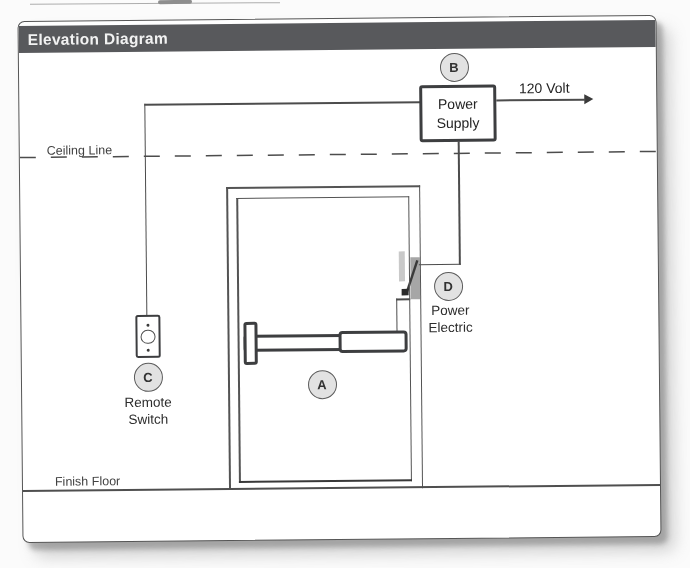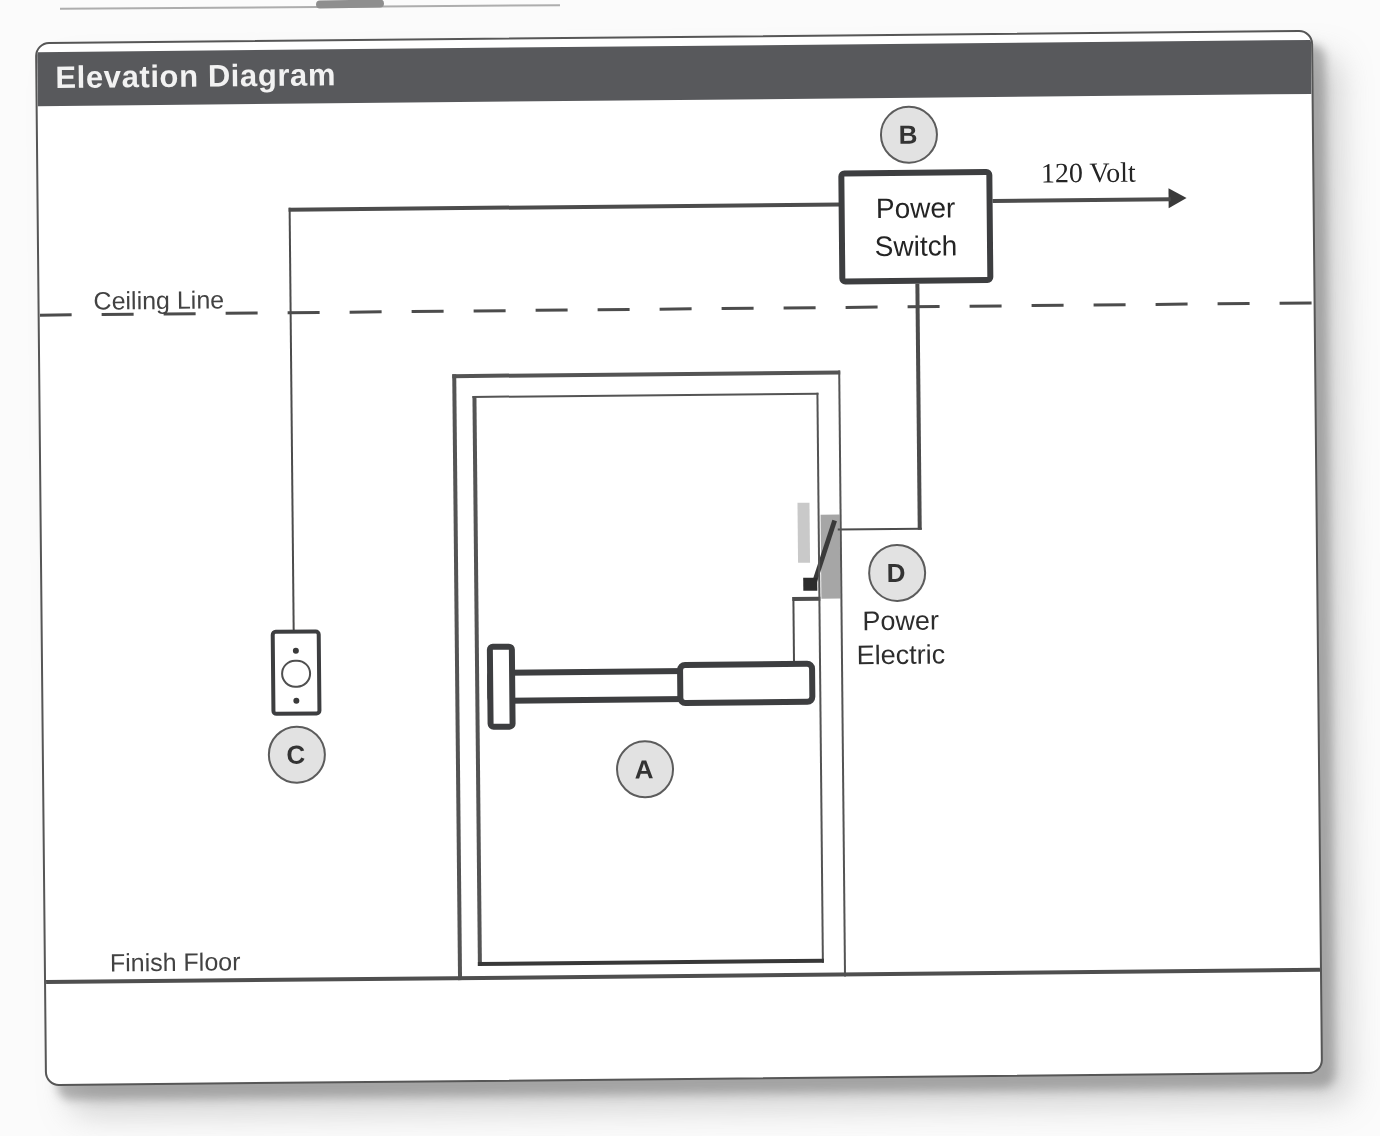--- a/index.html
+++ b/index.html
@@ -46,21 +46,20 @@
     position:absolute;z-index:6;color:#2d2d2d;font-size:13.5px;line-height:17px;
     text-align:center;transform:translateX(-50%);white-space:nowrap;
   }
   .lbl span{display:block;}
   .refline-lbl{
     position:absolute;z-index:6;color:#424242;font-size:12.5px;white-space:nowrap;text-align:right;
   }
   .volt-lbl{
     position:absolute;z-index:6;color:#242424;font-size:14px;white-space:nowrap;
     transform:translateX(-50%);
-    font-family:Liberation Serif, serif;
   }
   .exit-bar{left:222px;top:315px;width:163px;height:16.5px;z-index:3;}
   .exit-case{left:317px;top:312px;width:68.5px;height:22px;z-index:4;border-radius:4px;}
   .exit-cap{left:221.5px;top:302px;width:14.5px;height:42.5px;z-index:5;}
   .switch-plate{
     left:114px;top:294px;width:24.5px;height:42.5px;border-width:2.8px;
     border-radius:2.5px;z-index:3;
   }
   .switch-btn{
     position:absolute;left:119px;top:308.5px;width:14.5px;height:14.5px;
@@ -112,38 +111,42 @@
   <div class="thickbox exit-case"></div>
   <div class="thickbox exit-cap"></div>
 
   <div class="thickbox switch-plate"></div>
   <div class="switch-btn"></div>
   <div class="switch-dot" style="left:124.7px;top:302.5px;"></div>
   <div class="switch-dot" style="left:124.7px;top:327.5px;"></div>
 
   <div class="thickbox ps-box">
     <span>Power</span>
-    <span>Switch</span>
+    <span>Supply</span>
   </div>
 
   <div class="marker" style="left:285.5px;top:350.5px;">
     <span>A</span>
   </div>
   <div class="marker" style="left:420.5px;top:35px;">
     <span>B</span>
   </div>
   <div class="marker" style="left:111.5px;top:341.5px;">
     <span>C</span>
   </div>
   <div class="marker" style="left:412.5px;top:253.5px;">
     <span>D</span>
   </div>
 
   <div class="refline-lbl" style="left:27px;top:121.5px;">Ceiling Line</div>
   <div class="refline-lbl" style="left:32px;top:452.5px;">Finish Floor</div>
   <div class="volt-lbl" style="left:525px;top:62.5px;">120 Volt</div>
 
+  <div class="lbl" style="left:126px;top:373px;">
+    <span>Remote</span>
+    <span>Switch</span>
+  </div>
   <div class="lbl" style="left:429px;top:284px;">
     <span>Power</span>
     <span>Electric</span>
   </div>
 
 </div>
 
 </body></html>

